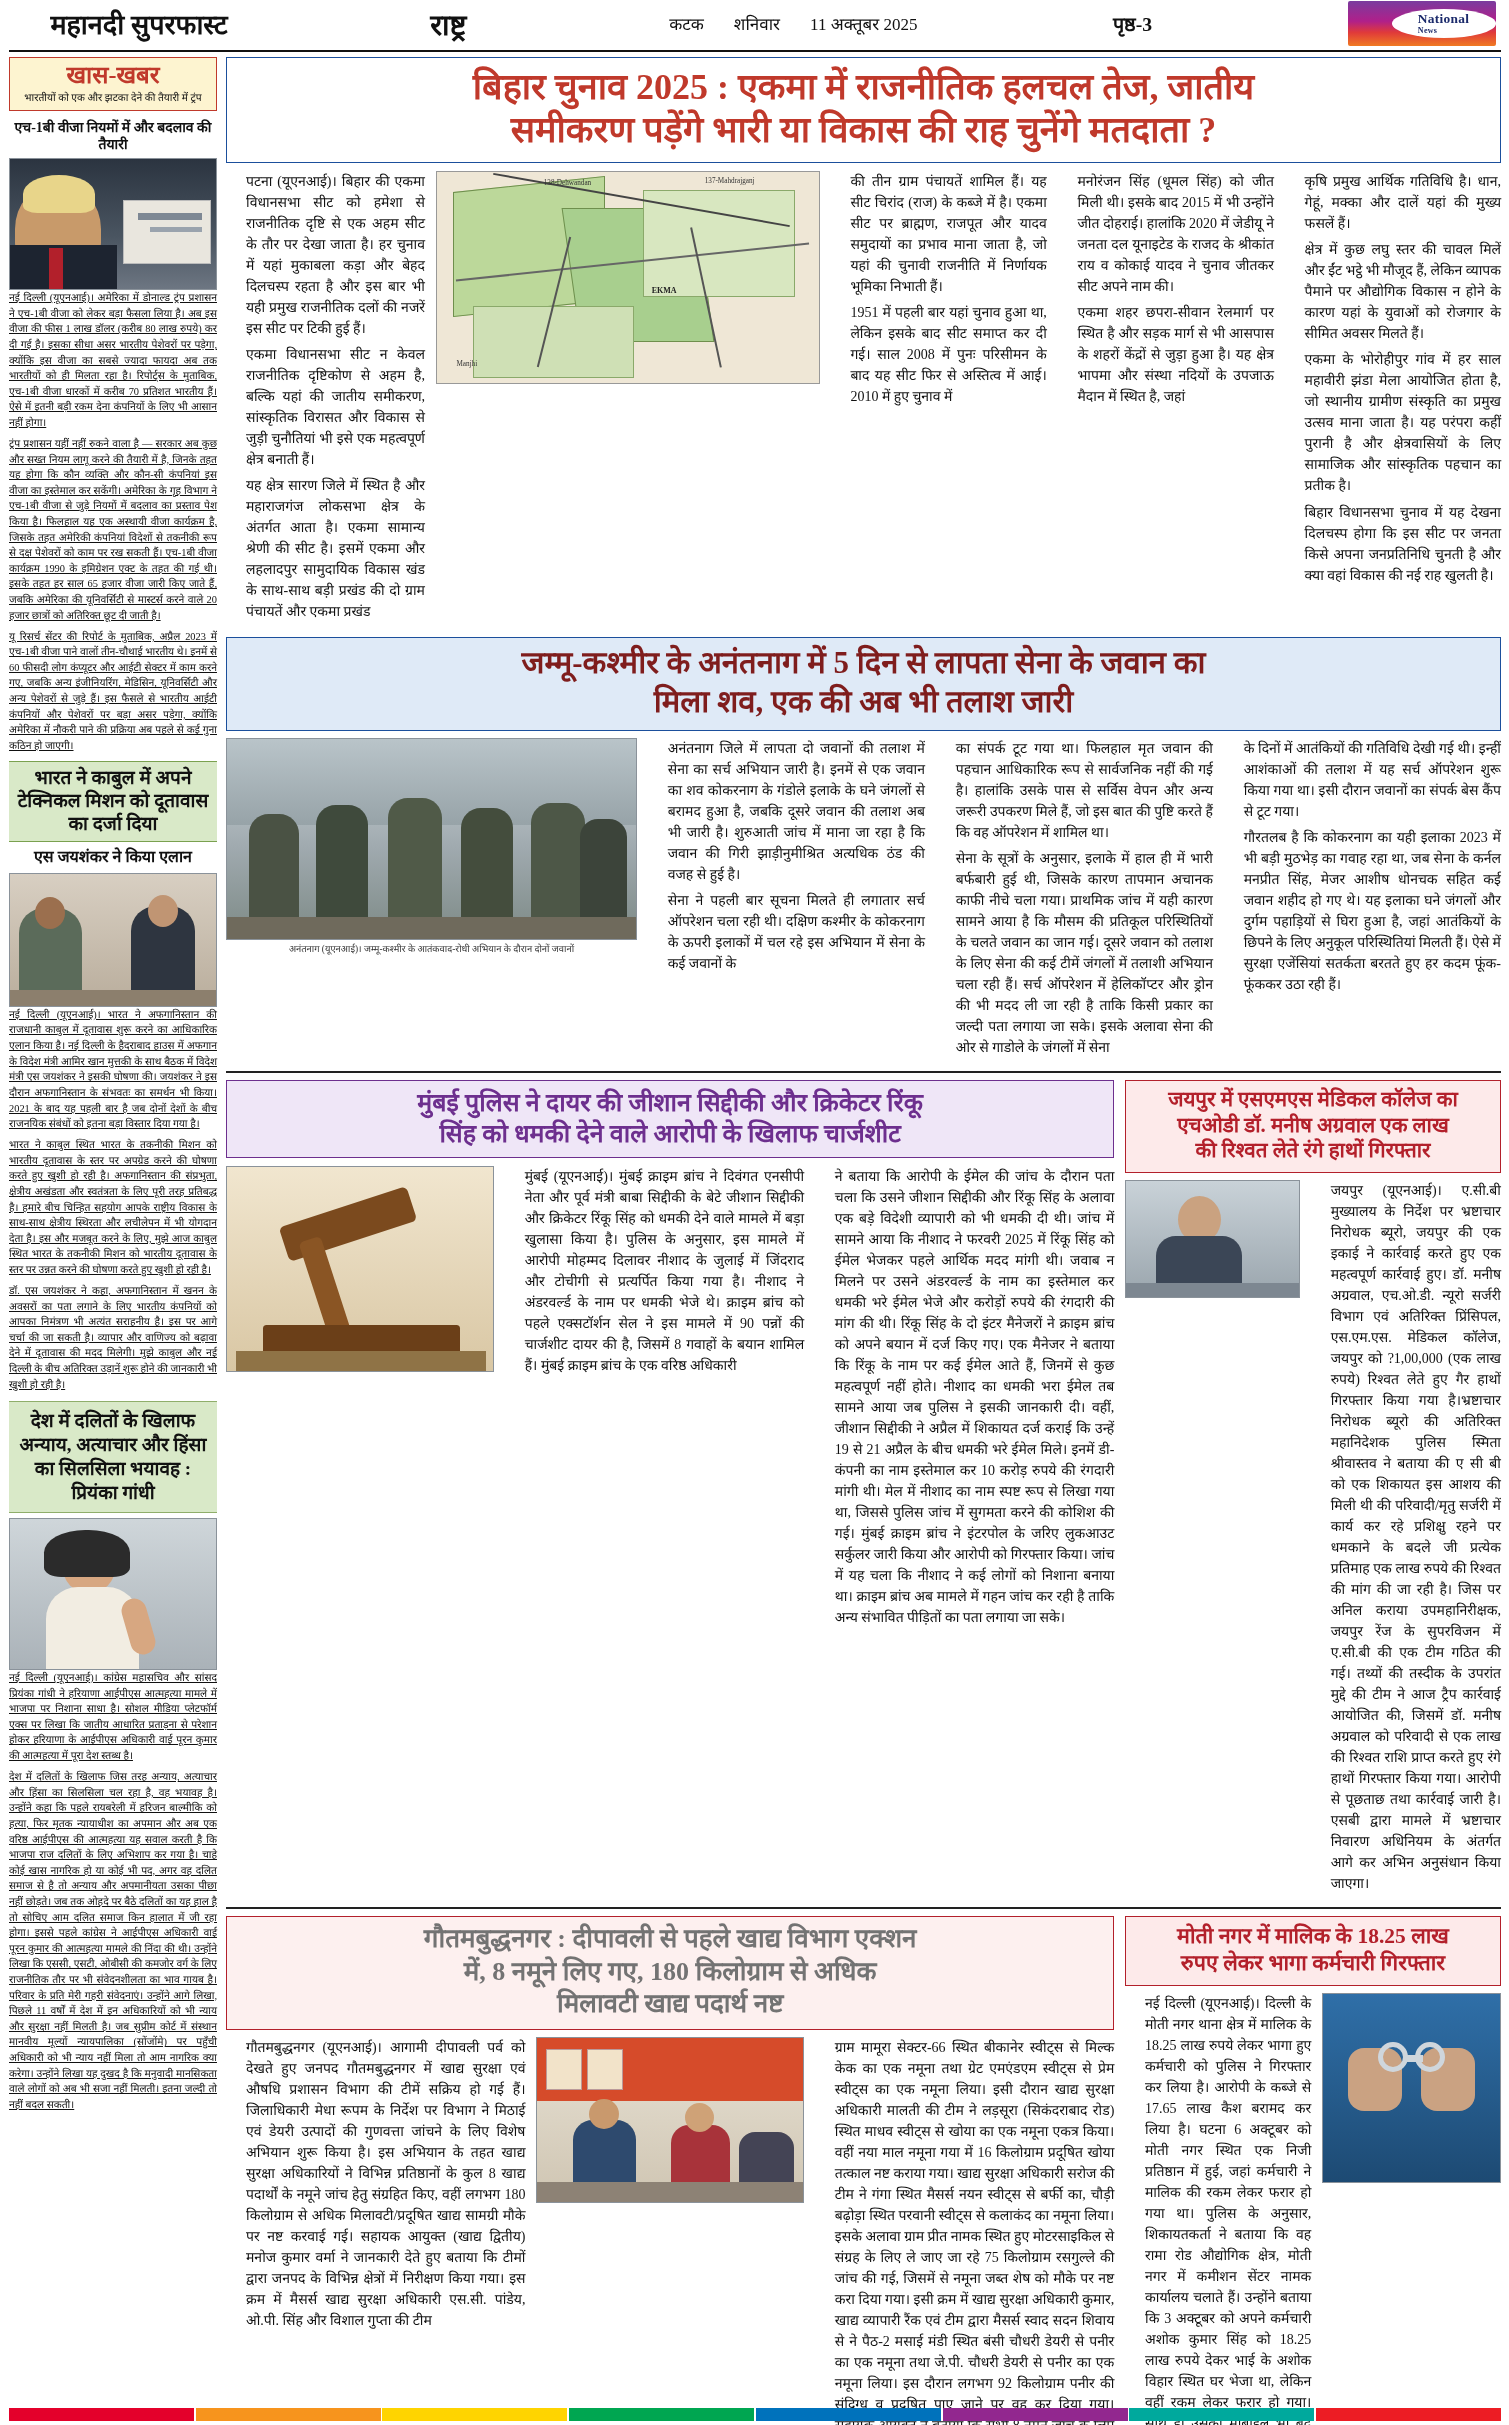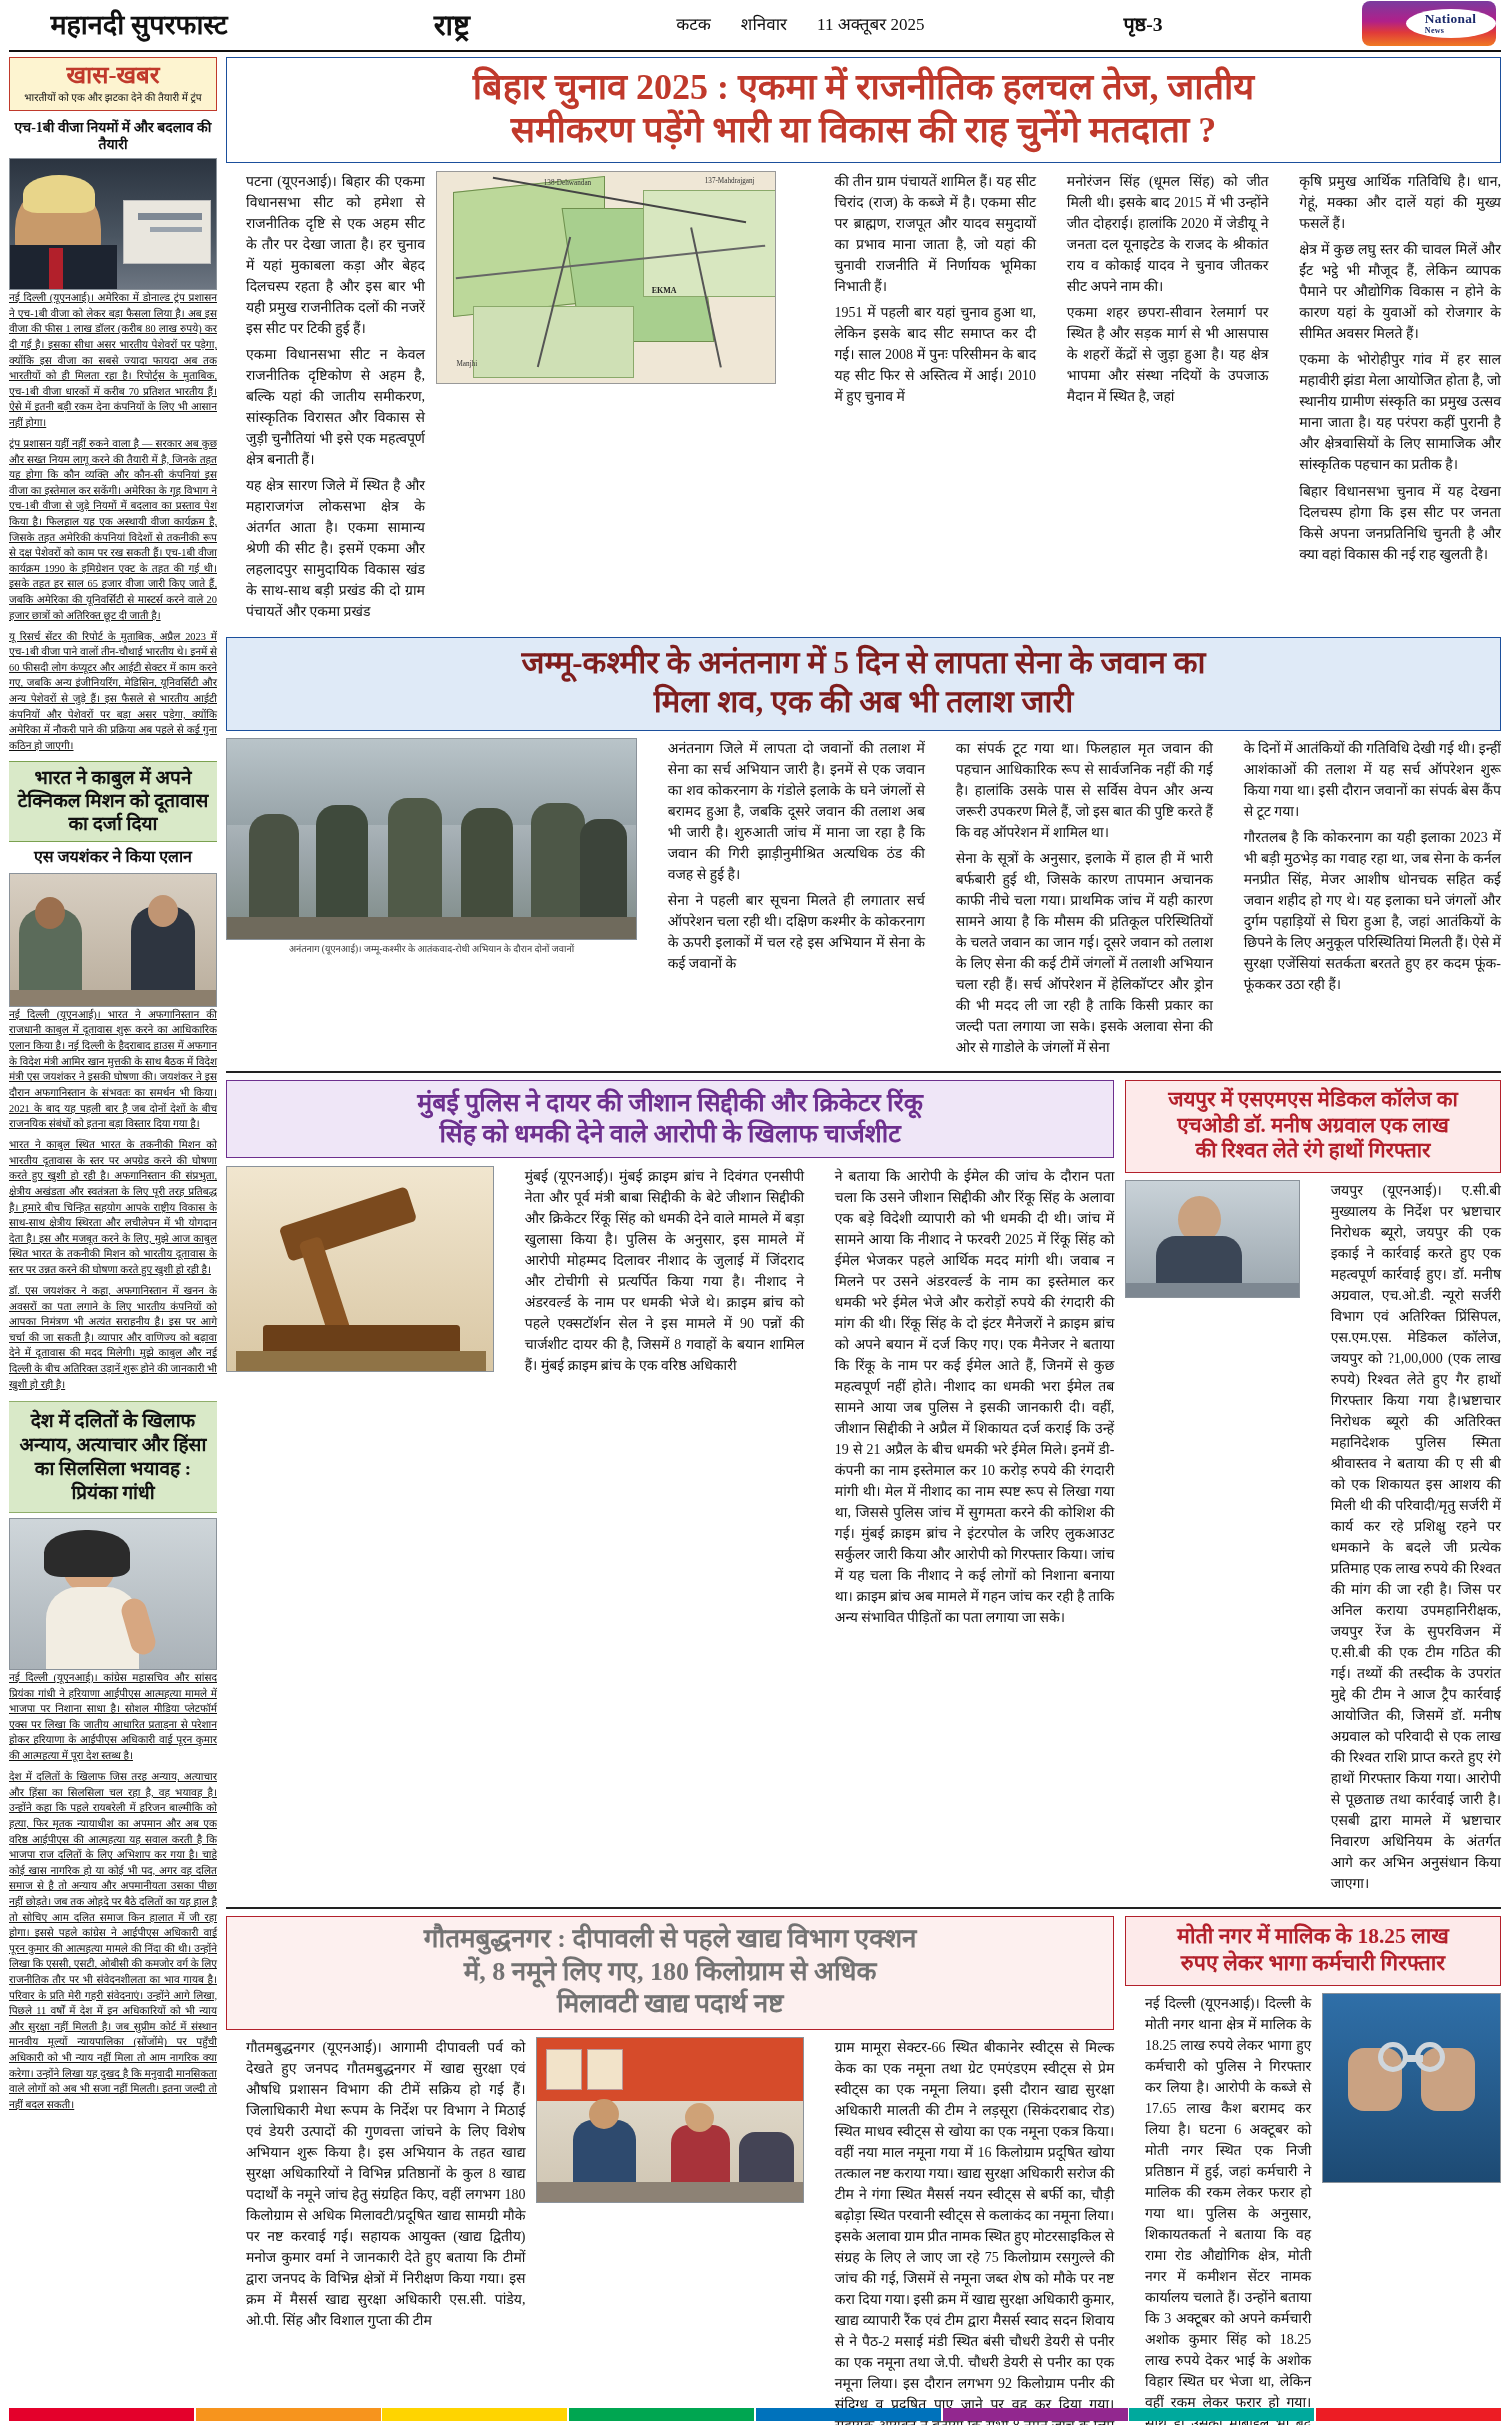--- a/index.html
+++ b/index.html
@@ -20,21 +20,21 @@
     border-bottom:2.7px solid #111; padding:0 5.4px 3.6px 5.4px; position:relative;
   }
   .mh-left { font-size:27px; font-weight:bold; letter-spacing:0px;margin-left:36px; }
   .mh-logo {
     font-size:29px; font-weight:bold; border:0; padding:0 7.2px;
     font-family:"Liberation Serif", serif;
   }
   .mh-mid { display:flex; align-items:center; gap:30px; font-size:17px; }
   .mh-right { font-size:19.7px; font-weight:bold; }
   .mh-badge {
-    width:134px; height:45px; border-radius:8px;
+    width:148px; height:45px; border-radius:2px;
     background:linear-gradient(180deg,#7a3b9e 0%, #b0208a 45%, #e03a3a 70%, #f07a22 100%);
     display:flex; align-items:center; justify-content:center;
     color:#fff; position:relative; overflow:hidden;padding-left:44px;
   }
   .mh-badge .oval {
     width:107px;height:29px;border-radius:50%;background:#fff;
     display:flex;align-items:center;justify-content:center;
     font-size:13.4px;font-weight:bold;color:#1b2a6b;letter-spacing:0.3px;
   }
   .mh-badge .oval small{display:block;font-size:8px;line-height:8px;}
@@ -82,21 +82,21 @@
     border:1.8px solid #1b4f9c; background:#fff;
     text-align:center; padding:7.2px 9px 9px;
     color:#c0392b; font-size:36px; font-weight:bold; line-height:1.22;
   }
   .main-head .l2 { display:block; }
 
   .three-col { display:flex; gap:10.7px; margin-top:7.2px; }
   .tc { flex:1; font-size:14px; line-height:1.5; text-align:justify;margin-left:20px; }
   .tc p { margin:0 0 5.4px 0; }
 
-  .map-box { width:340px; height:213px; border:0.9px solid #999; position:relative; overflow:hidden; background:#f2efe6; }
+  .map-box { width:384px; height:213px; border:0.9px solid #999; position:relative; overflow:hidden; background:#f2efe6; }
 
   
   .band {
     background:#dfeaf7; border:1.8px solid #1b4f9c; text-align:center;
     color:#7f1d1d; font-weight:bold; font-size:31px; line-height:1.25;
     padding:6.3px 7.2px 8px; margin:9px 0 7.2px;
   }
   .band.purple { color:#6d2f8e; border-color:#6d2f8e; background:#efe6f7;}
   .band.red { color:#b3202b; border-color:#b3202b; background:#fdeaea;}
 

